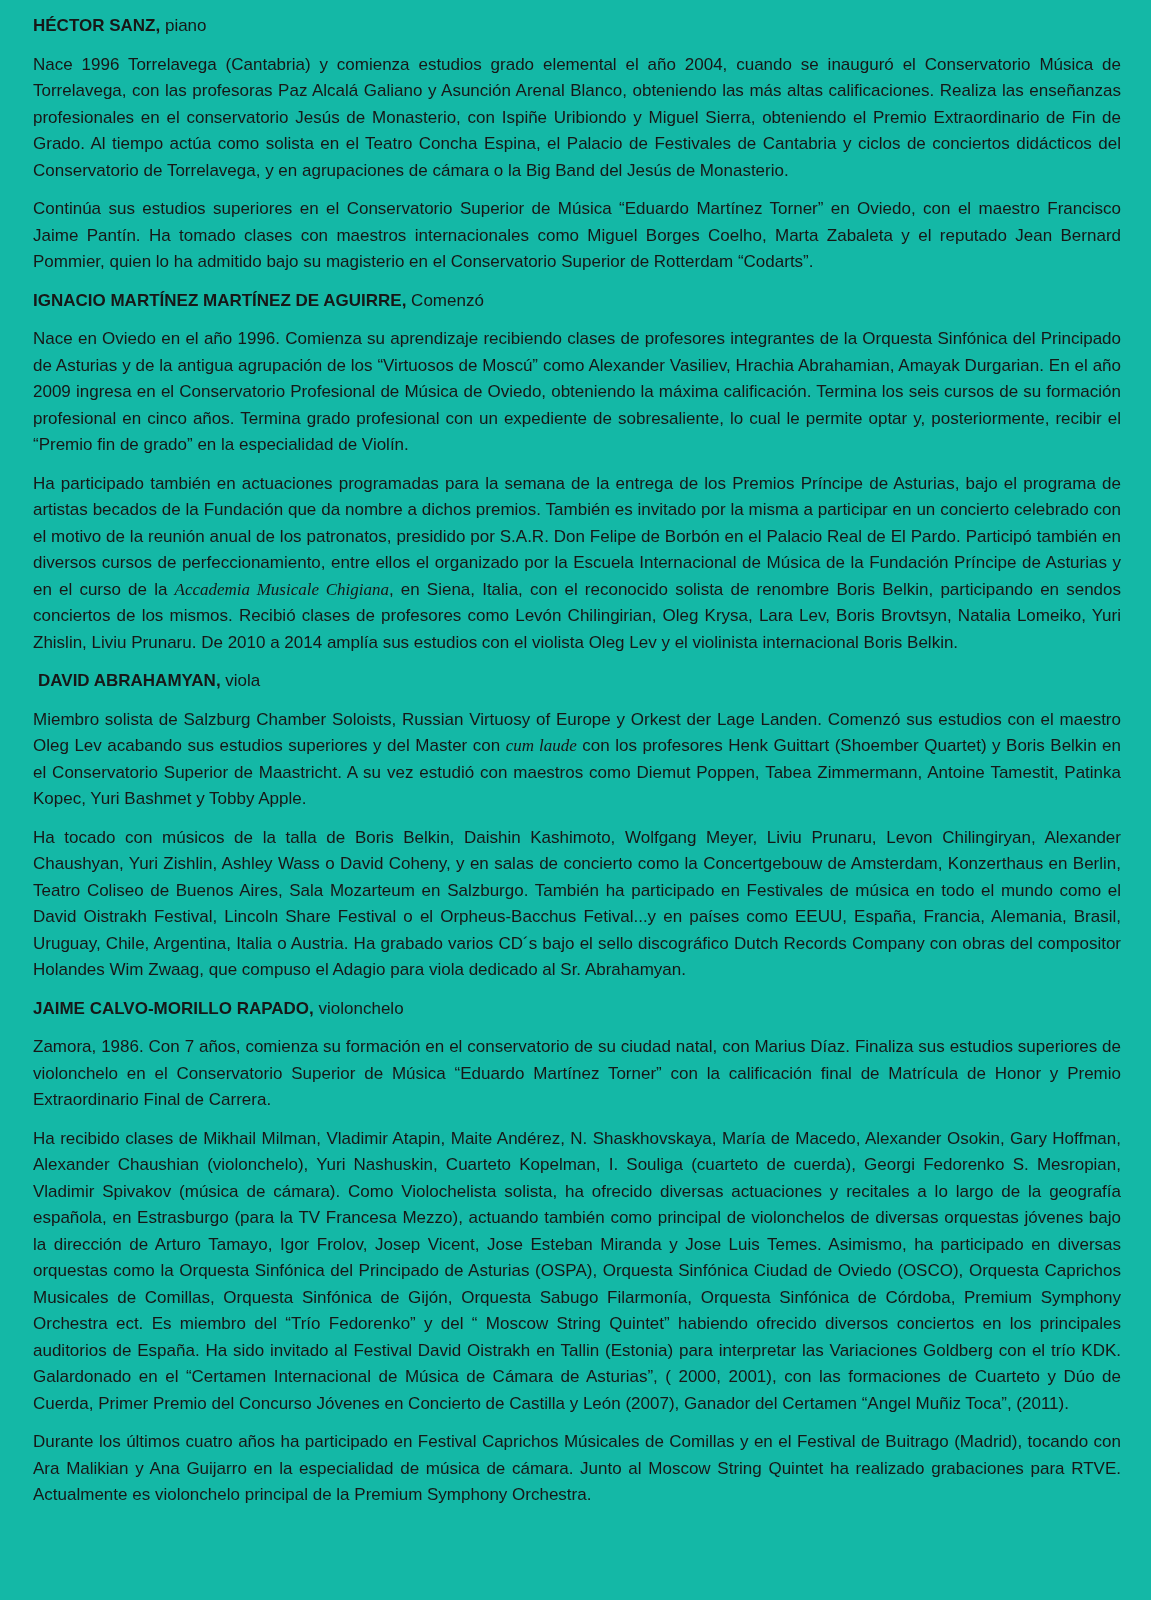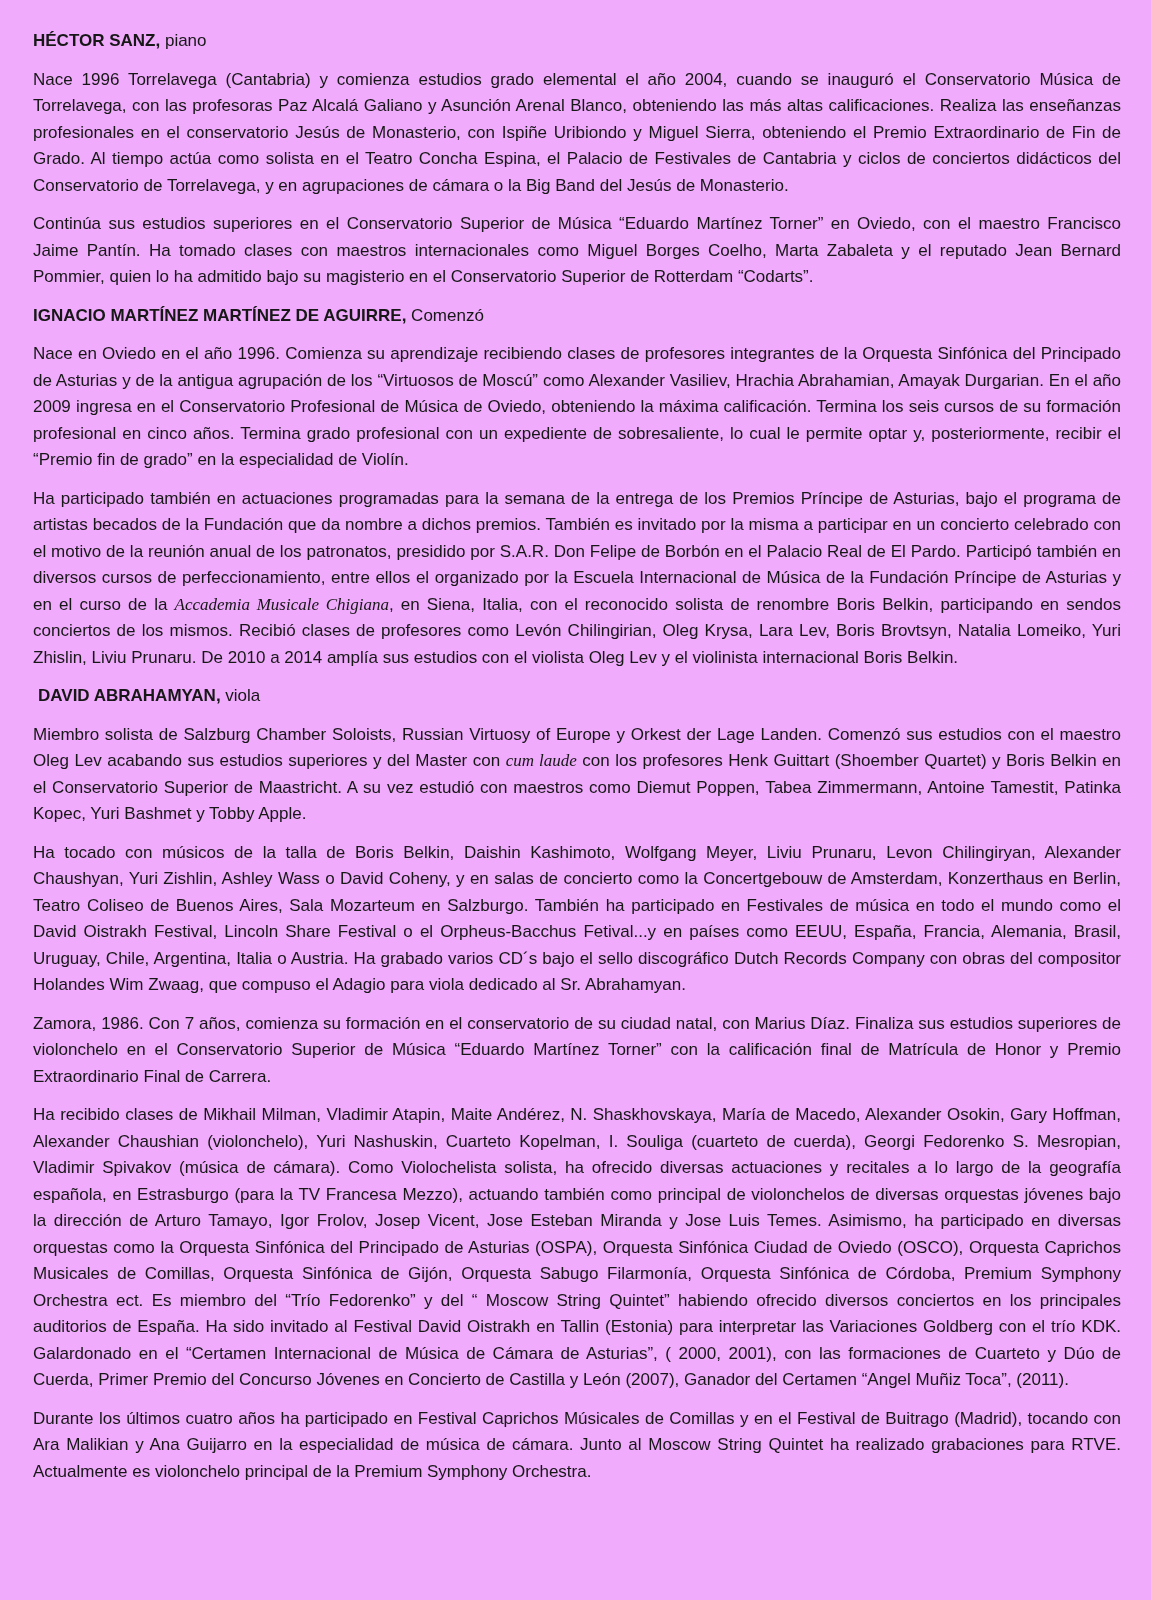--- a/index.html
+++ b/index.html
@@ -2,24 +2,24 @@
 <html lang="es"><head>
 <meta charset="utf-8">
 <style>
   * { box-sizing: border-box; }
   html, body { margin: 0; padding: 0; background: #e9e9e7; }
   .sheet {
     width: 1151px;
     height: 1600px;
     overflow: hidden;
     margin: 0 auto;
-    background: #f0abfc;
+    background: #14b8a6;
     color: #171717;
     font-family: "Liberation Sans", "DejaVu Sans", sans-serif;
-    padding: 28px 30px 0 33px;
+    padding: 13px 30px 0 33px;
   }
   .heading, .para {
     font-size: 17px;
     line-height: 26.5px;
     margin: 0 0 12px 0;
   }
   .para { text-align: justify; }
   .heading { font-weight: 700; text-align: left; }
   .heading .role { font-weight: 400; }
   .heading.indent { padding-left: 5px; margin-top: 8px; }
@@ -42,18 +42,19 @@
     <p class="para"><span class="run">Ha participado también en actuaciones programadas para la semana de la entrega de los Premios Príncipe de Asturias, bajo el programa de artistas becados de la Fundación que da nombre a dichos premios. También es invitado por la misma a participar en un concierto celebrado con el motivo de la reunión anual de los patronatos, presidido por S.A.R. Don Felipe de Borbón en el Palacio Real de El Pardo. Participó también en diversos cursos de perfeccionamiento, entre ellos el organizado por la Escuela Internacional de Música de la Fundación Príncipe de Asturias y en el curso de la </span><span class="run italic">Accademia Musicale Chigiana</span><span class="run">, en Siena, Italia, con el reconocido solista de renombre Boris Belkin, participando en sendos conciertos de los mismos. Recibió clases de profesores como Levón Chilingirian, Oleg Krysa, Lara Lev, Boris Brovtsyn, Natalia Lomeiko, Yuri Zhislin, Liviu Prunaru. De 2010 a 2014 amplía sus estudios con el violista Oleg Lev y el violinista internacional Boris Belkin.</span></p>
   </section>
 
   <section>
     <h2 class="heading indent"><span class="name">DAVID ABRAHAMYAN,</span> <span class="role">viola</span></h2>
     <p class="para"><span class="run">Miembro solista de Salzburg Chamber Soloists, Russian Virtuosy of Europe y Orkest der Lage Landen. Comenzó sus estudios con el maestro Oleg Lev acabando sus estudios superiores y del Master con </span><span class="run italic">cum laude</span><span class="run"> con los profesores Henk Guittart (Shoember Quartet) y Boris Belkin en el Conservatorio Superior de Maastricht. A su vez estudió con maestros como Diemut Poppen, Tabea Zimmermann, Antoine Tamestit, Patinka Kopec, Yuri Bashmet y Tobby Apple.</span></p>
     <p class="para"><span class="run">Ha tocado con músicos de la talla de Boris Belkin, Daishin Kashimoto, Wolfgang Meyer, Liviu Prunaru, Levon Chilingiryan, Alexander Chaushyan, Yuri Zishlin, Ashley Wass o David Coheny, y en salas de concierto como la Concertgebouw de Amsterdam, Konzerthaus en Berlin, Teatro Coliseo de Buenos Aires, Sala Mozarteum en Salzburgo. También ha participado en Festivales de música en todo el mundo como el David Oistrakh Festival, Lincoln Share Festival o el Orpheus-Bacchus Fetival...y en países como EEUU, España, Francia, Alemania, Brasil, Uruguay, Chile, Argentina, Italia o Austria. Ha grabado varios CD´s bajo el sello discográfico Dutch Records Company con obras del compositor Holandes Wim Zwaag, que compuso el Adagio para viola dedicado al Sr. Abrahamyan.</span></p>
   </section>
 
   <section>
+    <h2 class="heading"><span class="name">JAIME CALVO-MORILLO RAPADO,</span> <span class="role">violonchelo</span></h2>
     <p class="para"><span class="run">Zamora, 1986. Con 7 años, comienza su formación en el conservatorio de su ciudad natal, con Marius Díaz. Finaliza sus estudios superiores de violonchelo en el Conservatorio Superior de Música “Eduardo Martínez Torner” con la calificación final de Matrícula de Honor y Premio Extraordinario Final de Carrera.</span></p>
     <p class="para"><span class="run">Ha recibido clases de Mikhail Milman, Vladimir Atapin, Maite Andérez, N. Shaskhovskaya, María de Macedo, Alexander Osokin, Gary Hoffman, Alexander Chaushian (violonchelo), Yuri Nashuskin, Cuarteto Kopelman, I. Souliga (cuarteto de cuerda), Georgi Fedorenko S. Mesropian, Vladimir Spivakov (música de cámara). Como Violochelista solista, ha ofrecido diversas actuaciones y recitales a lo largo de la geografía española, en Estrasburgo (para la TV Francesa Mezzo), actuando también como principal de violonchelos de diversas orquestas jóvenes bajo la dirección de Arturo Tamayo, Igor Frolov, Josep Vicent, Jose Esteban Miranda y Jose Luis Temes. Asimismo, ha participado en diversas orquestas como la Orquesta Sinfónica del Principado de Asturias (OSPA), Orquesta Sinfónica Ciudad de Oviedo (OSCO), Orquesta Caprichos Musicales de Comillas, Orquesta Sinfónica de Gijón, Orquesta Sabugo Filarmonía, Orquesta Sinfónica de Córdoba, Premium Symphony Orchestra ect. Es miembro del “Trío Fedorenko” y del “ Moscow String Quintet” habiendo ofrecido diversos conciertos en los principales auditorios de España. Ha sido invitado al Festival David Oistrakh en Tallin (Estonia) para interpretar las Variaciones Goldberg con el trío KDK. Galardonado en el “Certamen Internacional de Música de Cámara de Asturias”, ( 2000, 2001), con las formaciones de Cuarteto y Dúo de Cuerda, Primer Premio del Concurso Jóvenes en Concierto de Castilla y León (2007), Ganador del Certamen “Angel Muñiz Toca”, (2011).</span></p>
     <p class="para"><span class="run">Durante los últimos cuatro años ha participado en Festival Caprichos Músicales de Comillas y en el Festival de Buitrago (Madrid), tocando con Ara Malikian y Ana Guijarro en la especialidad de música de cámara. Junto al Moscow String Quintet ha realizado grabaciones para RTVE. Actualmente es violonchelo principal de la Premium Symphony Orchestra.</span></p>
   </section>
 
 </main>
 
 </body></html>

